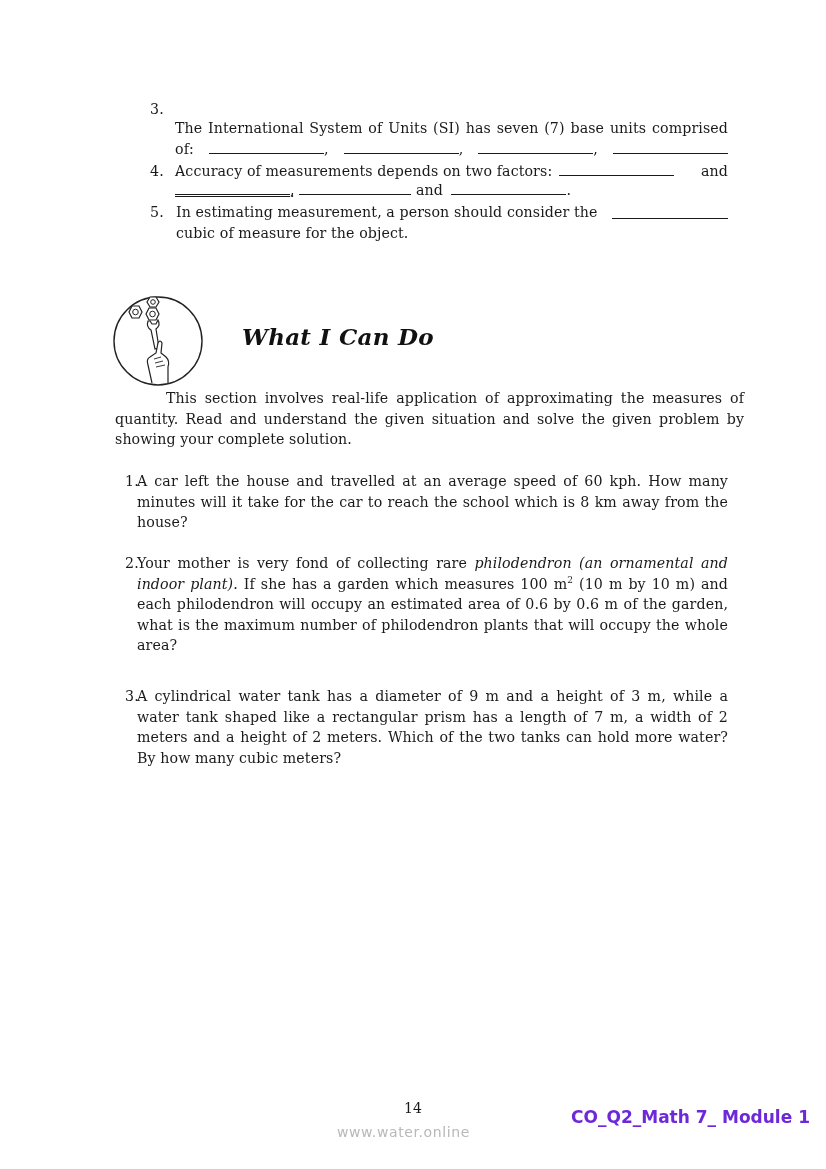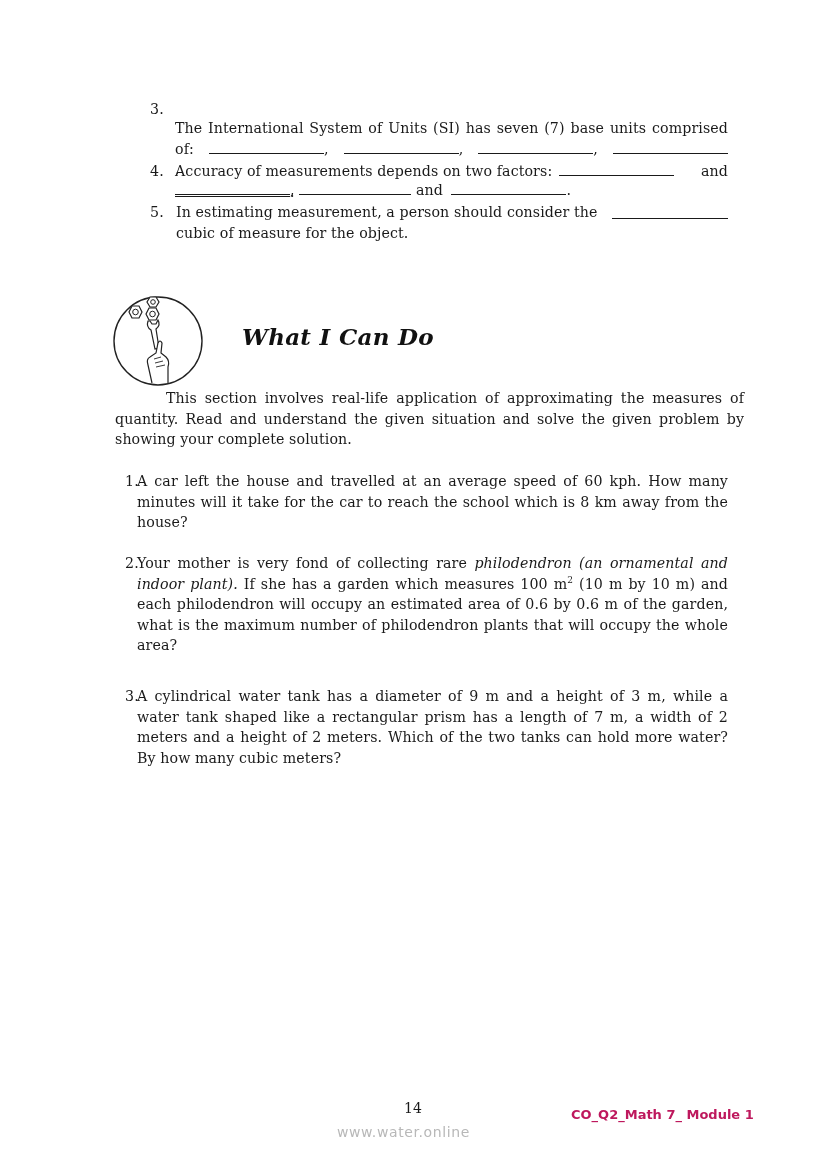--- a/index.html
+++ b/index.html
@@ -30,21 +30,21 @@
     .intro { position: absolute; left: 115px; top: 388px; width: 629px; text-indent: 51px; }
 
     #p1 { left: 125px; top: 471px; width: 603px; }
     #p2 { left: 125px; top: 553px; width: 603px; }
     #p3 { left: 125px; top: 686px; width: 603px; }
     #p1 .body-text, #p2 .body-text, #p3 .body-text { margin-left: 12px; }
 
     .page-num { position: absolute; left: 404px; top: 1100px; font-size: 14px; font-family: "DejaVu Serif", serif; }
     .module-label {
       position: absolute; left: 571px; top: 1107px;
-      font-family: "DejaVu Sans", "Liberation Sans", sans-serif; font-weight: bold; font-size: 13px; color: #be185d;
+      font-family: "DejaVu Sans", "Liberation Sans", sans-serif; font-weight: bold; font-size: 17px; color: #6d28d9;
     }
     .watermark {
       position: absolute; left: 337px; top: 1124px;
       font-family: "DejaVu Sans", "Liberation Sans", sans-serif; font-size: 14px; color: #b8b8b8; letter-spacing: 0.6px;
     }
     sup { font-size: 9px; line-height: 0; }
   </style>
 </head>
 <body>
 

